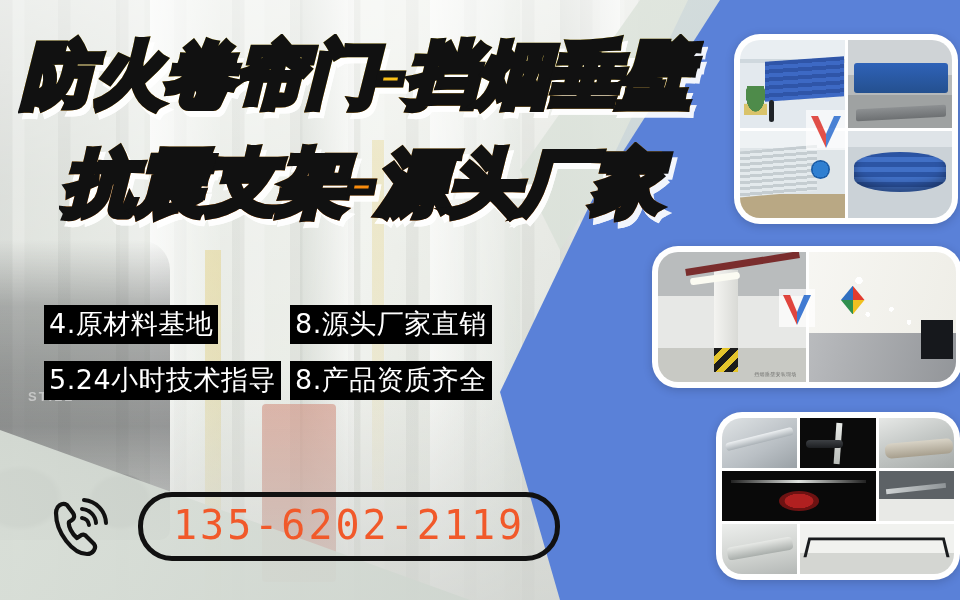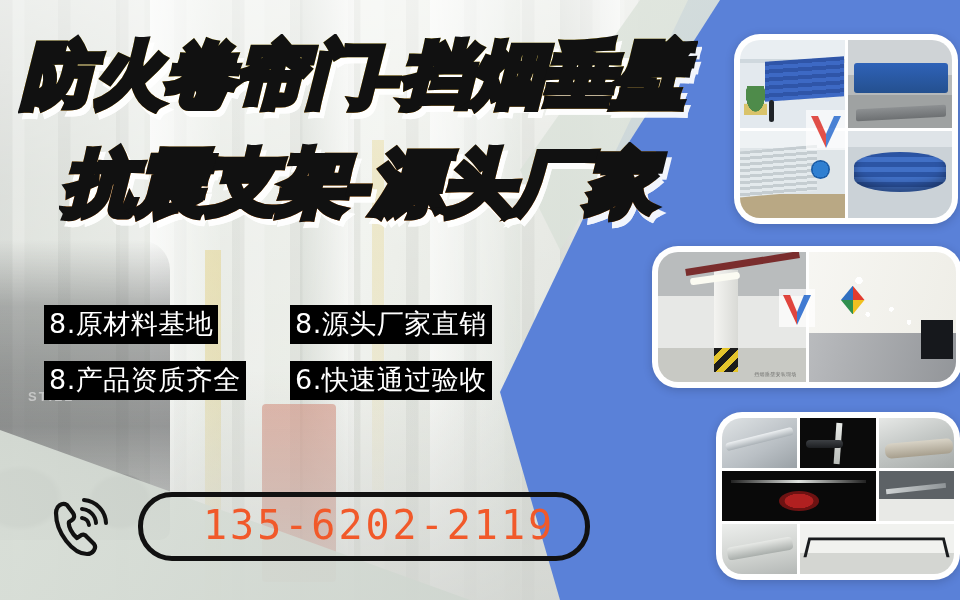--- a/index.html
+++ b/index.html
@@ -108,21 +108,20 @@
     letter-spacing:1px;
     -webkit-text-stroke:7px #111;
     paint-order:stroke fill;
     filter: drop-shadow(4px 6px 0 rgba(255,255,255,.92));
   }
   .headline .fill{
     background:linear-gradient(180deg,#ffe24a 0%,#ffd21e 40%,#f6ad10 72%,#e89407 100%);
     -webkit-background-clip:text;
     background-clip:text;
     color:transparent;
-    font-family:Liberation Serif, serif;
   }
   .h1{
     position:absolute; left:22px; top:36px;
     font-size:70px; line-height:78px;
   }
   .h2{
     position:absolute; left:64px; top:146px;
     font-size:70px; line-height:74px;
   }
   .h2 .fill{
@@ -165,21 +164,20 @@
     padding:4px 30px 7px 30px;
     background:transparent;
   }
   .phone-num{
     font-family:"DejaVu Sans Mono","Liberation Mono",monospace;
     font-size:40px;
     line-height:48px;
     letter-spacing:3px;
     color:#f1592a;
     white-space:nowrap;
-    margin-left:30px;
   }
 
   
   .panel{
     position:absolute;
     background:#fff;
     border-radius:26px;
     padding:6px;
     box-shadow:0 2px 10px rgba(0,0,0,.18);
     overflow:hidden;
@@ -398,24 +396,24 @@
   <div class="headlines">
     <div class="headline h1">
       <span class="fill">防火卷帘门-挡烟垂壁</span>
     </div>
     <div class="headline h2">
       <span class="fill">抗震支架-源头厂家</span>
     </div>
   </div>
 
   <div class="features">
-    <div class="feat">8.原材料基地</div>
+    <div class="feat">4.原材料基地</div>
     <div class="feat">8.源头厂家直销</div>
+    <div class="feat">5.24小时技术指导</div>
     <div class="feat">8.产品资质齐全</div>
-    <div class="feat">6.快速通过验收</div>
   </div>
 
   <div class="phone-row">
     <span class="phone-icon">
       <svg viewBox="0 0 68 68" width="68" height="68" aria-hidden="true">
         <path d="M10 20 C10 13 16 9 21 12 L27 20 C29 23 28 26 26 27 L23 29
                  C22 33 26 41 31 45 L34 43 C36 41 39 41 41 44 L48 51
                  C51 55 47 61 41 61 C27 61 10 40 10 20 Z" fill="none" stroke="#111" stroke-width="4.2" stroke-linejoin="round" stroke-linecap="round"></path>
         <path d="M36 16 A15 15 0 0 1 50 30" fill="none" stroke="#111" stroke-width="4" stroke-linecap="round"></path>
         <path d="M36 25 A8 8 0 0 1 43 32" fill="none" stroke="#111" stroke-width="4" stroke-linecap="round"></path>

